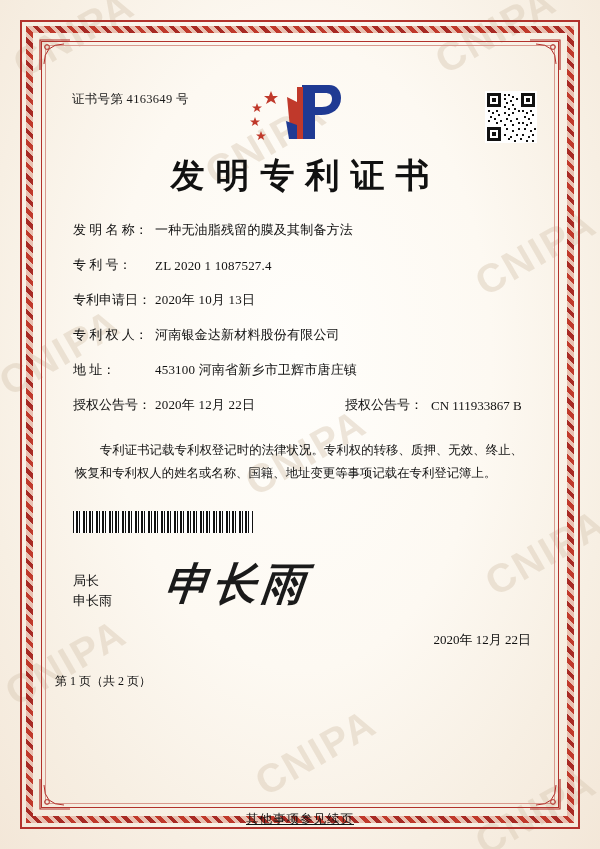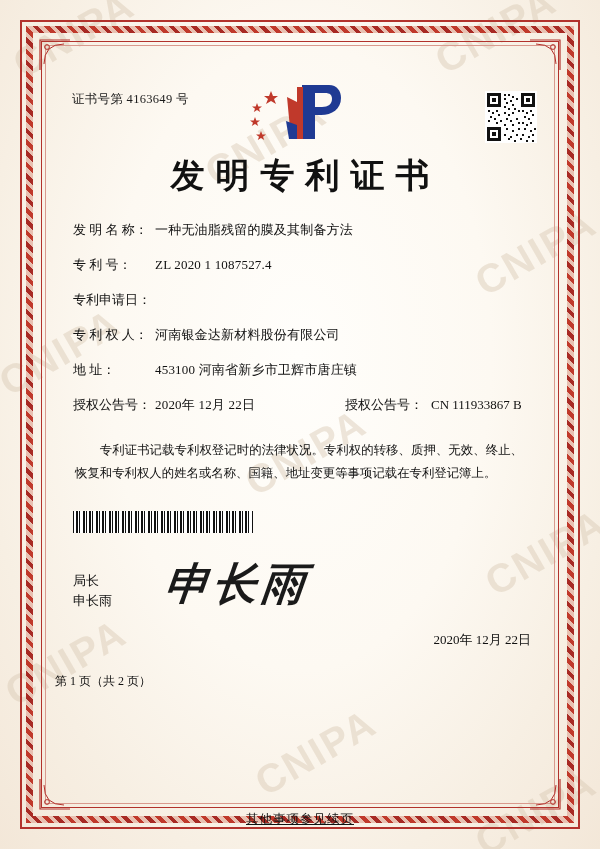--- a/index.html
+++ b/index.html
@@ -130,21 +130,21 @@
     text-indent: 11px;
     font-family: "Liberation Serif", serif;
   }
 
   
   .fields {
     padding: 0 20px 0 18px;
   }
   .field {
     display: flex;
-    align-items: center;
+    align-items: flex-end;
     margin-bottom: 17px;
     font-size: 13px;
     color: #111;
   }
   .field .lbl {
     flex: 0 0 auto;
     width: 82px;
     letter-spacing: 0;
     white-space: nowrap;
   }
@@ -393,20 +393,21 @@
       <div class="field">
         <span class="lbl">发 明 名 称：</span>
         <span class="val">一种无油脂残留的膜及其制备方法</span>
       </div>
       <div class="field">
         <span class="lbl">专 利 号：</span>
         <span class="val">ZL 2020 1 1087527.4</span>
       </div>
       <div class="field">
         <span class="lbl">专利申请日：</span>
+        <span class="val">2020年 10月 13日</span>
       </div>
       <div class="field">
         <span class="lbl">专 利 权 人：</span>
         <span class="val">河南银金达新材料股份有限公司</span>
       </div>
       <div class="field">
         <span class="lbl">地 址：</span>
         <span class="val">453100 河南省新乡市卫辉市唐庄镇</span>
       </div>
       <div class="field split">

